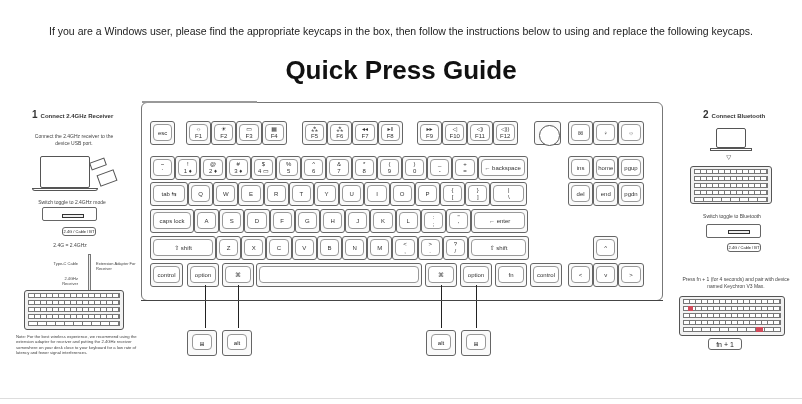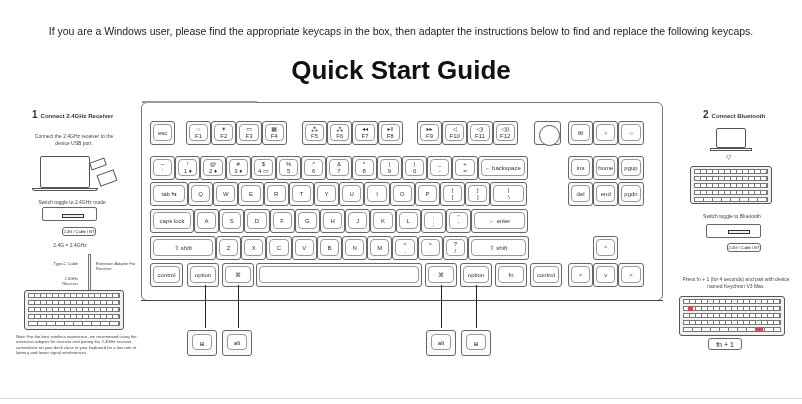--- a/index.html
+++ b/index.html
@@ -26,22 +26,22 @@
 .wkey{position:absolute;width:30px;height:26px;border:1px solid #666;border-radius:3px;background:#fafafa;display:flex;align-items:center;justify-content:center;font-size:6px}
 .wkey::before{content:"";position:absolute;left:4px;top:3px;right:4px;bottom:5px;border:1px solid #999;border-radius:4px;background:#fff}
 .wkey span{position:relative;z-index:1}
 .red{background:#d14a5a!important}
 .fnbox{position:absolute;border:1px solid #666;border-radius:3px;font-size:7px;text-align:center;background:#fff}
 .bottom-line{position:absolute;left:0;top:398px;width:802px;height:1px;background:#ddd}
 </style>
 </head>
 <body>
 
-<div class="top-note">If you are a Windows user, please find the appropriate keycaps in the box, then adapter the instructions below to find and replace the following keycaps.</div>
-<div class="title">Quick Start Guide</div>
+<div class="top-note">If you are a Windows user, please find the appropriate keycaps in the box, then follow the instructions below to using and replace the following keycaps.</div>
+<div class="title">Quick Press Guide</div>
 
 <div class="side-l">
   <div class="step" style="position:absolute;left:32px;top:3px;white-space:nowrap">
     <b>1</b><span>Connect 2.4GHz Receiver</span>
   </div>
   <div class="small" style="position:absolute;left:34px;top:27px;width:80px">Connect the 2.4GHz receiver to the device USB port.</div>
 
   <div class="laptop" style="left:40px;top:50px;width:50px;height:32px;border:1px solid #555;border-radius:2px"></div>
   <div class="laptop" style="left:32px;top:82px;width:66px;height:3px;border:1px solid #555;border-radius:0 0 3px 3px"></div>
   <div style="position:absolute;left:90px;top:54px;width:16px;height:8px;border:1px solid #555;transform:rotate(-20deg)"></div>

